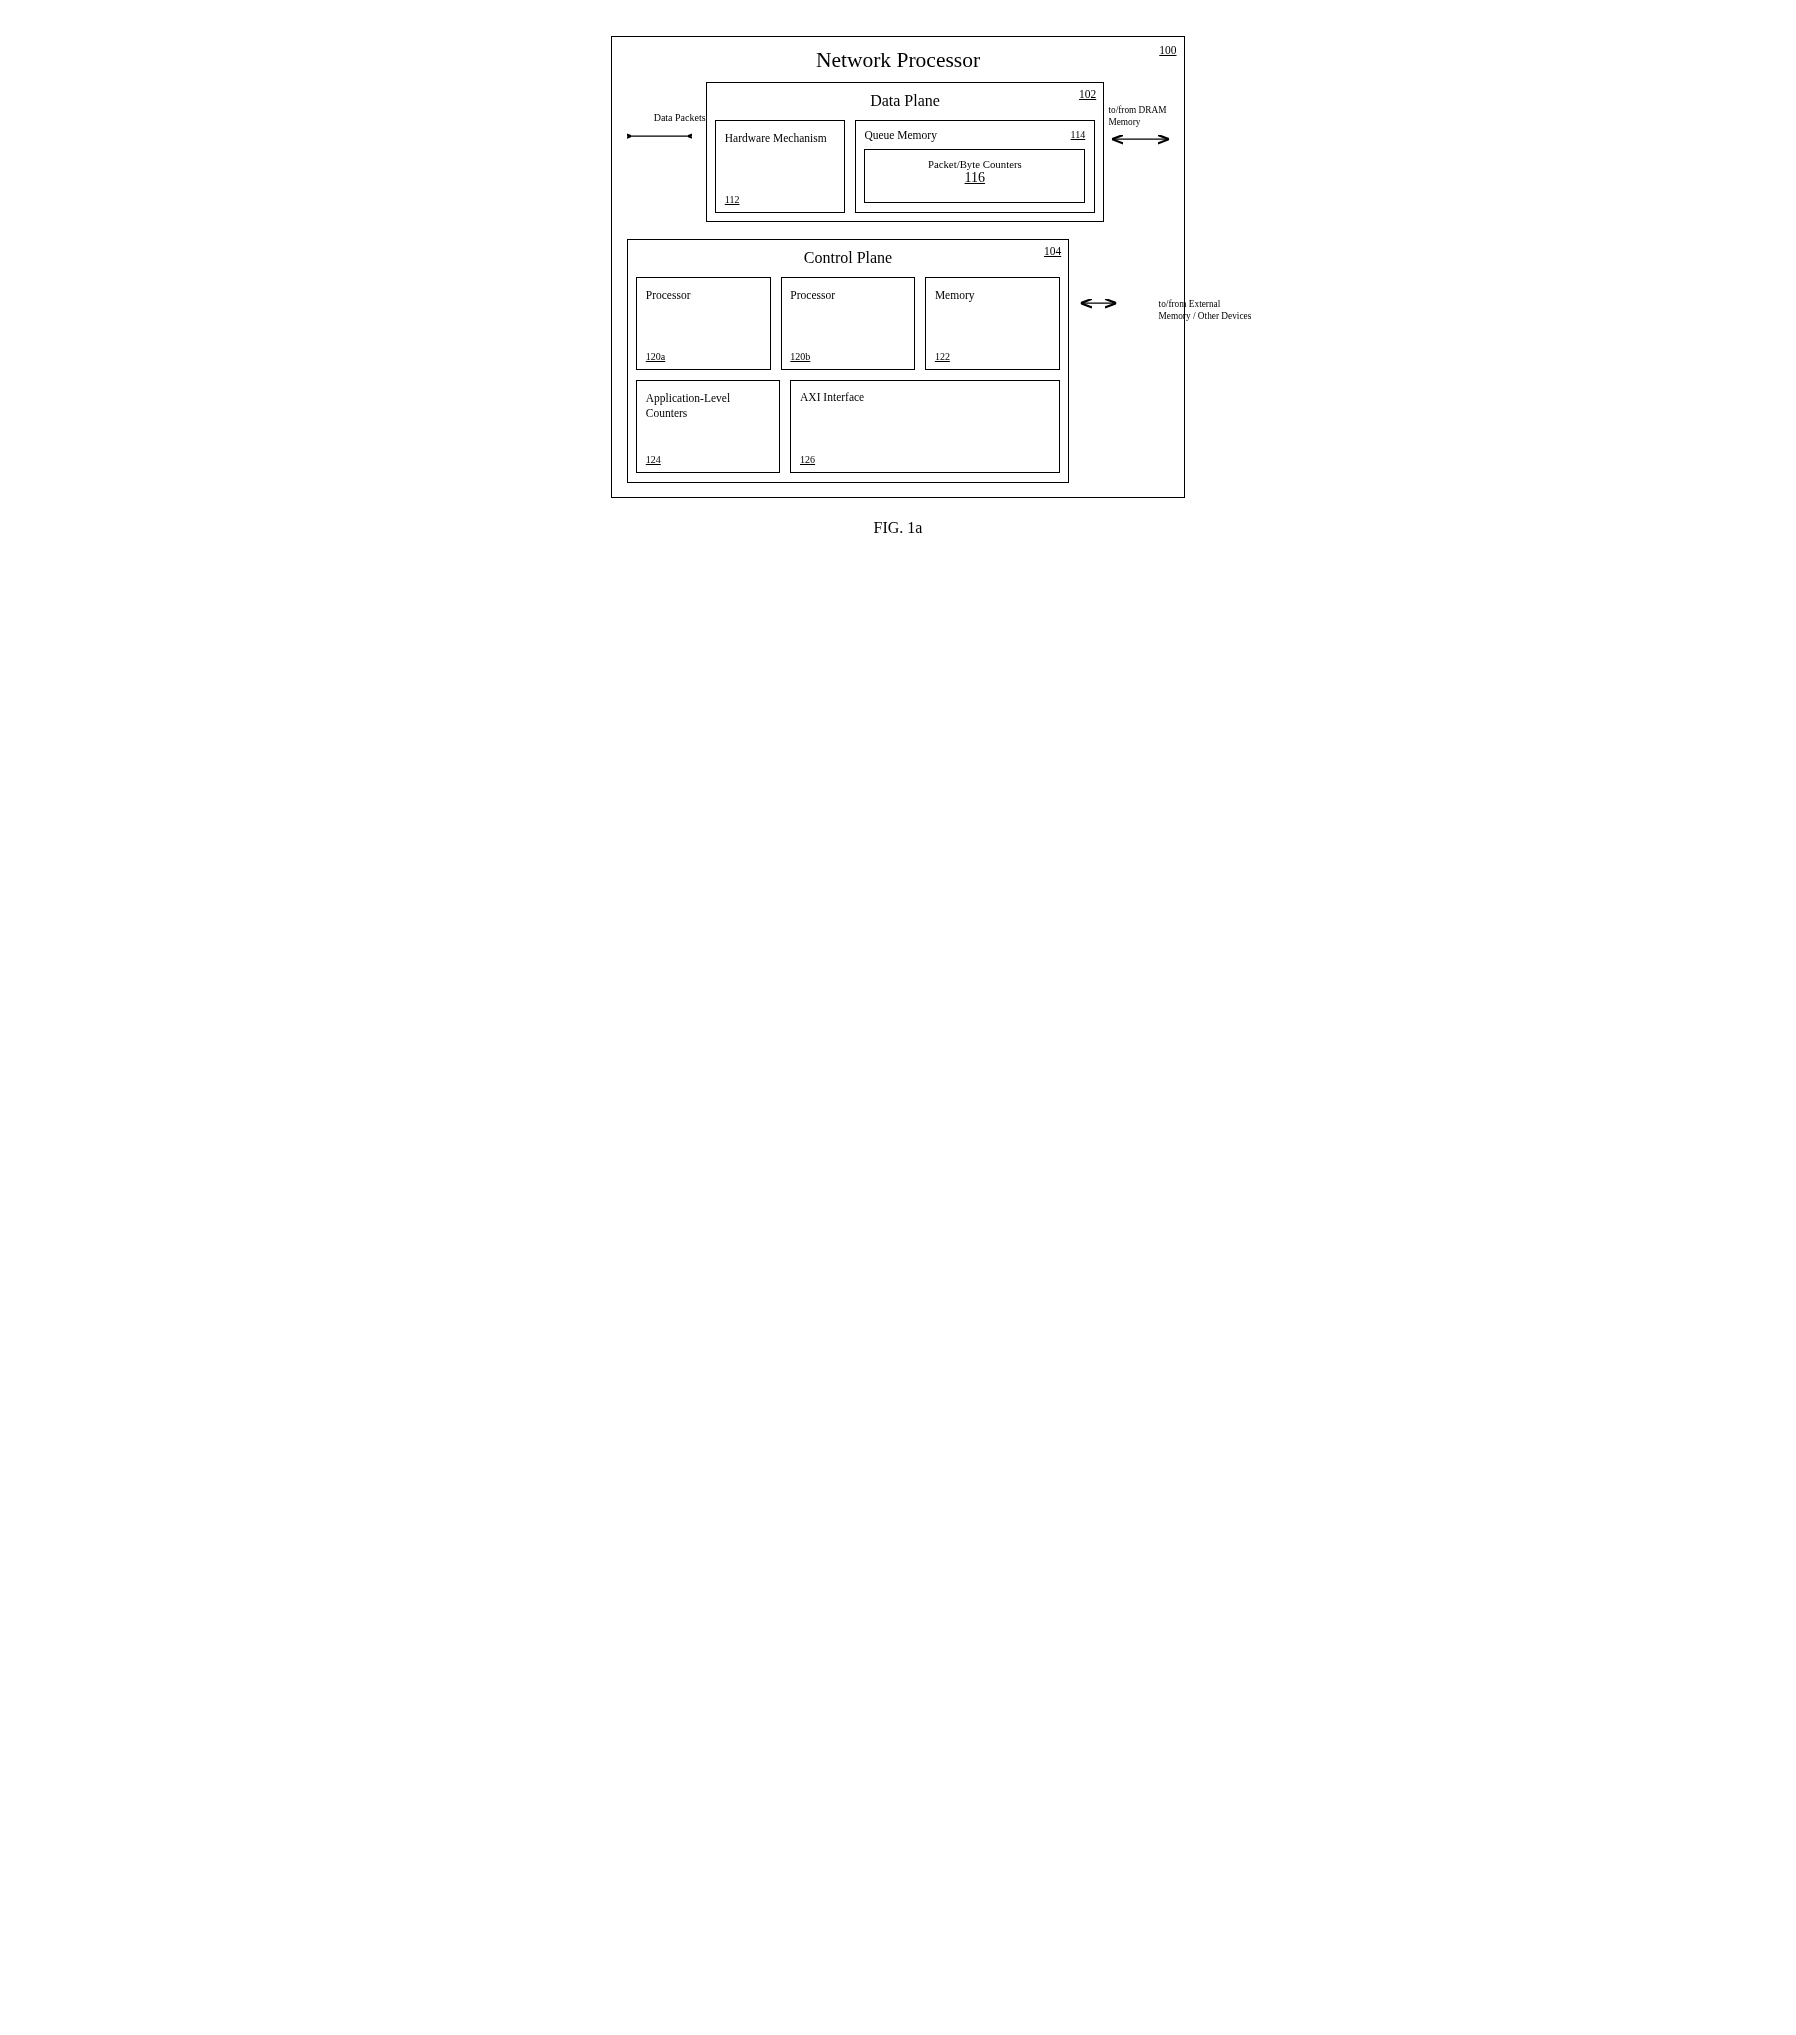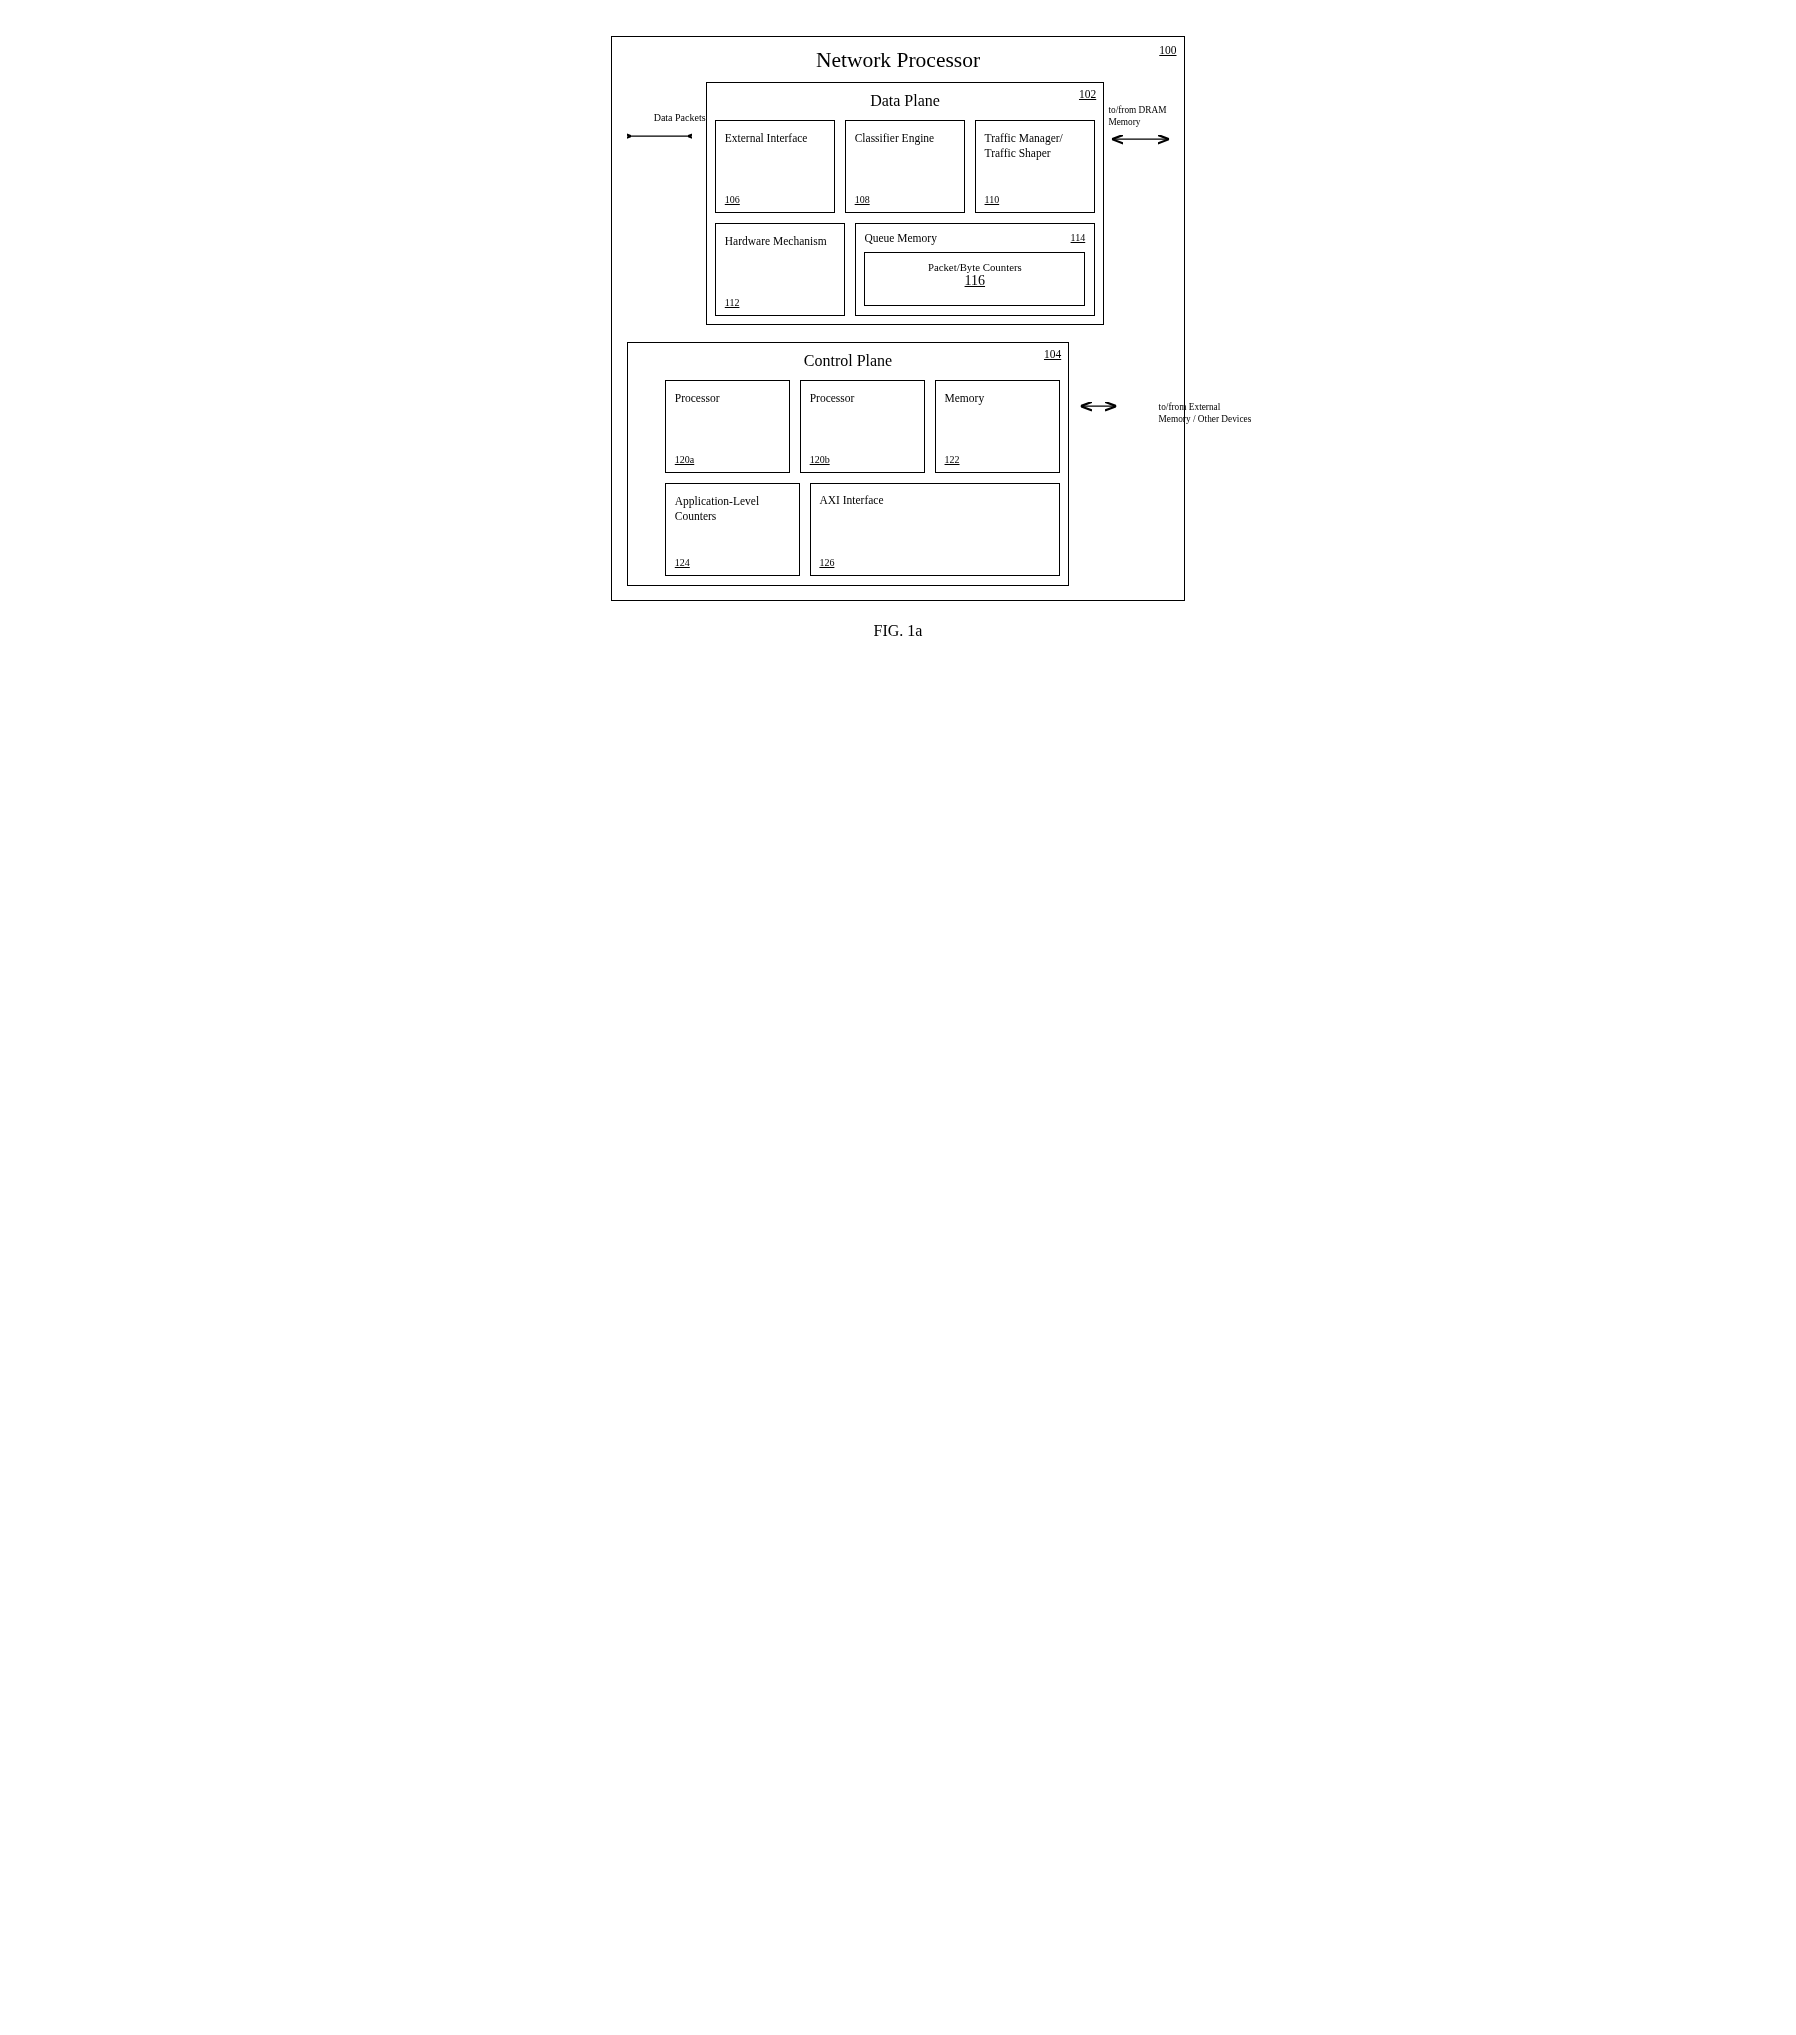--- a/index.html
+++ b/index.html
@@ -134,21 +134,20 @@
       display: flex;
       flex-direction: column;
       gap: 17px;
       position: relative;
     }
     
     .control-plane-content {
       display: flex;
       flex-direction: column;
       gap: 10px;
-      margin-left: 29px;
     }
     .control-plane-row1 {
       display: flex;
       gap: 10px;
       align-items: stretch;
     }
     .control-plane-row2 {
       display: flex;
       gap: 10px;
       align-items: stretch;
@@ -221,37 +220,20 @@
             <line x1="5" y1="10" x2="85" y2="10" stroke="#000" stroke-width="2" marker-start="url(#arrowL2)" marker-end="url(#arrowR2)"></line>
           </svg>
         </div>
 
         <div class="inner-box">
           <span class="box-number">102</span>
           <div class="inner-box-title">Data Plane</div>
 
           <div class="data-plane-content">
 
-            <div class="data-plane-row1">
-
-              <div class="component-box">
-                <span class="component-label">External Interface</span>
-                <span class="component-number">106</span>
-              </div>
-
-              <div class="component-box">
-                <span class="component-label">Classifier Engine</span>
-                <span class="component-number">108</span>
-              </div>
-
-              <div class="component-box">
-                <span class="component-label">Traffic Manager/ Traffic Shaper</span>
-                <span class="component-number">110</span>
-              </div>
-            </div>
 
             <div class="data-plane-row2">
 
               <div class="component-box">
                 <span class="component-label">Hardware Mechanism</span>
                 <span class="component-number">112</span>
               </div>
 
               <div class="queue-memory-box">
                 <div class="queue-memory-header">

